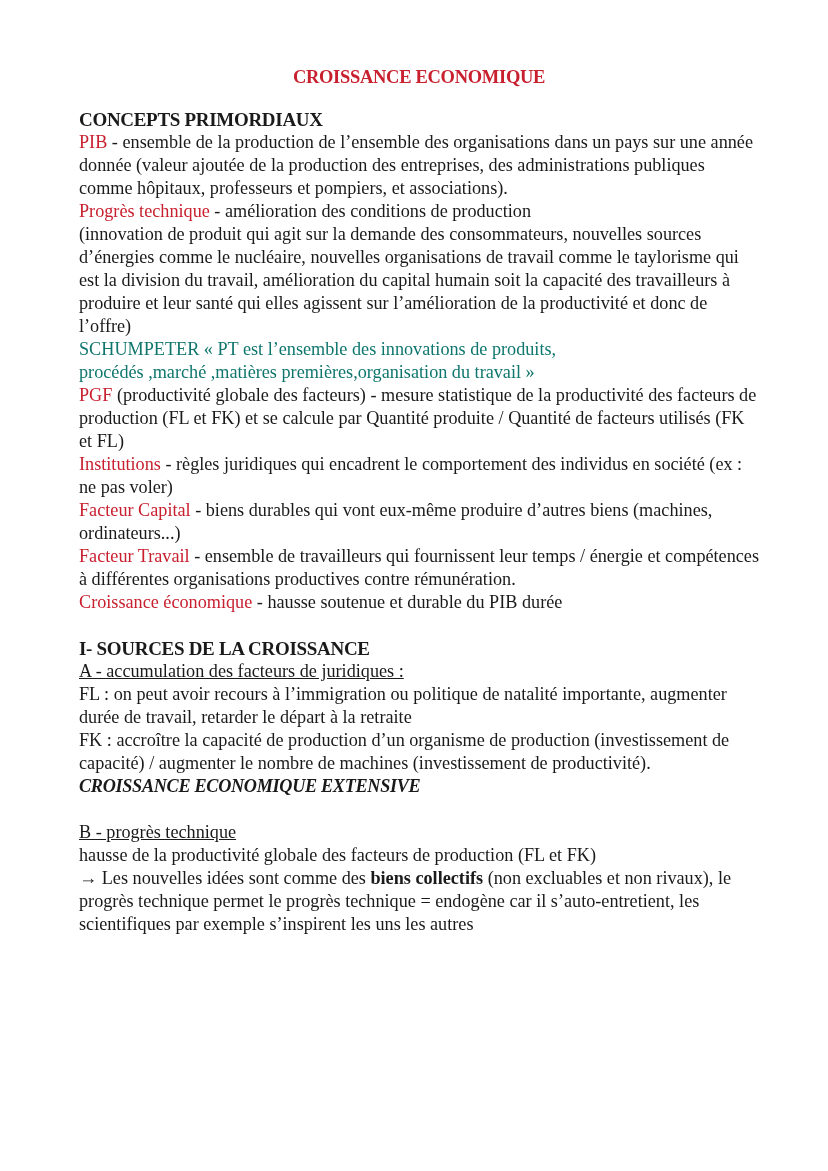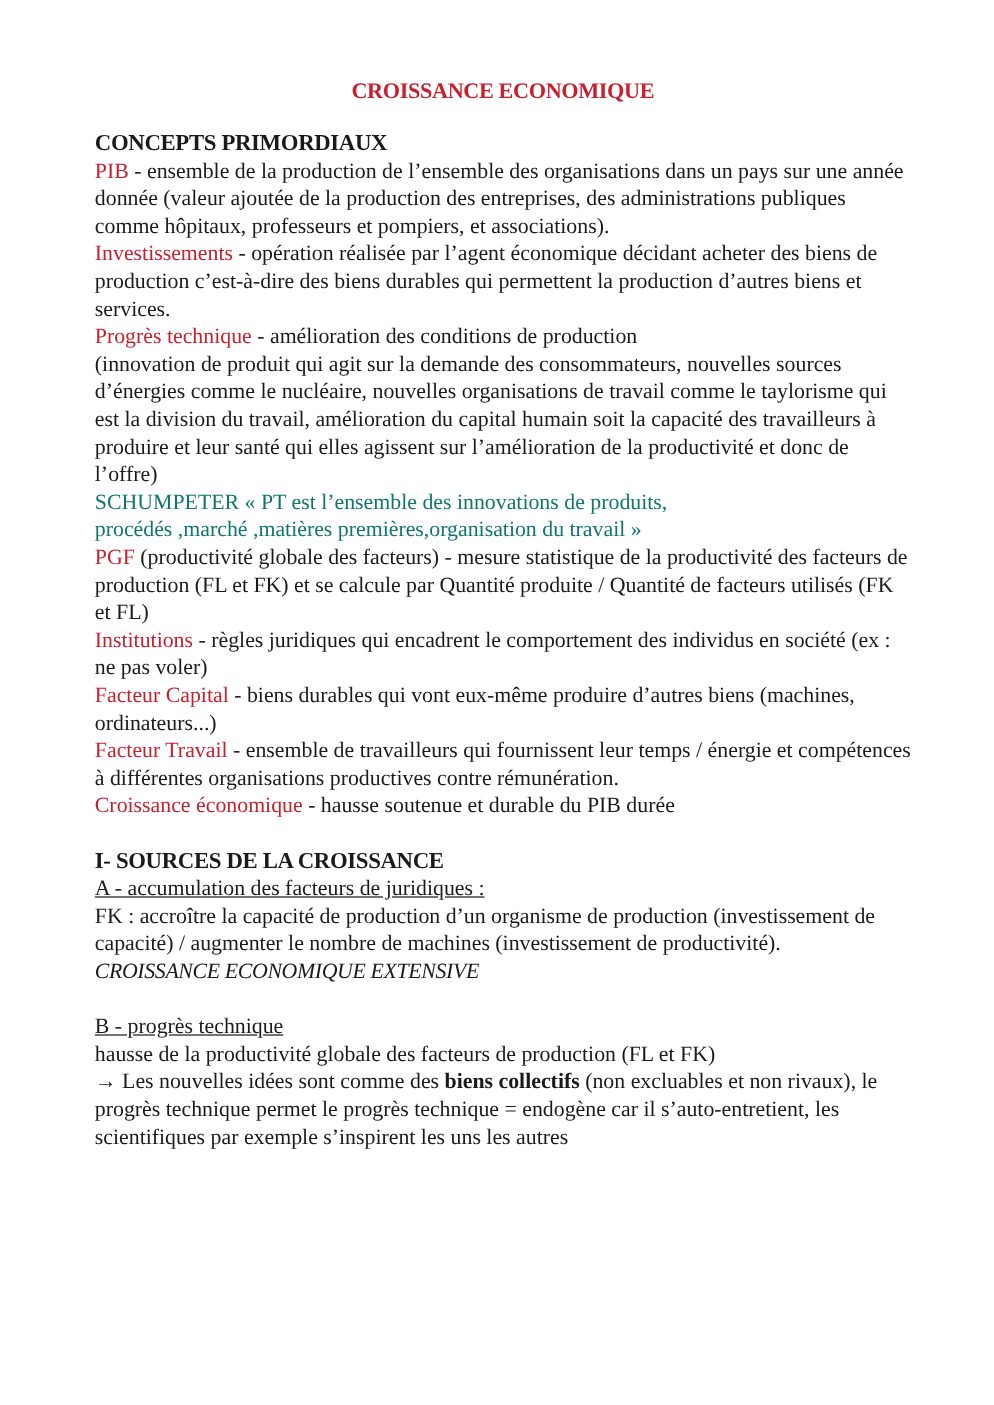--- a/index.html
+++ b/index.html
@@ -11,35 +11,34 @@
   }
   .doc-title {
     text-align: center; color: #c8202f; font-size: 18.5px; font-weight: bold;
     letter-spacing: -0.3px; margin: 0 0 18px 0; height: 26px; line-height: 26px;
   }
   .section-head { font-weight: bold; font-size: 19px; letter-spacing: -0.3px; margin: 0; }
   .entry { margin: 0; }
   .term { color: #c8202f; }
   .green { color: #0f766e; }
   .sub-head { text-decoration: underline; margin: 0; }
-  .italic-bold { font-style: italic; font-weight: normal; letter-spacing: -0.3px; margin: 0; }
+  .italic-bold { font-style: italic; font-weight: bold; letter-spacing: -0.3px; margin: 0; }
   .gap { height: 23px; }
   b.strong { font-weight: bold; }
 </style>
 </head>
 <body>
 
 <div class="page">
   <div class="doc-title">CROISSANCE ECONOMIQUE</div>
 
   <div class="section-head">CONCEPTS PRIMORDIAUX</div>
 
   <p class="entry"><span class="term">PIB</span><span> - ensemble  de la production de l’ensemble des organisations dans un pays sur une année donnée (valeur ajoutée de la production des entreprises, des administrations publiques comme hôpitaux, professeurs et pompiers, et associations).</span></p>
 
-  <p class="entry"><span class="term">Investissements</span><span> - opération réalisée par l’agent économique décidant acheter des biens de production c’est-à-dire des biens durables qui permettent la production d’autres biens et services.</span></p>
 
   <p class="entry"><span class="term">Progrès technique</span><span> - amélioration des conditions de production</span></p>
   <p class="entry">(innovation de produit qui agit sur la demande des consommateurs, nouvelles sources d’énergies comme le nucléaire, nouvelles organisations de travail comme le taylorisme qui est la division du travail, amélioration du capital humain soit la capacité des travailleurs à produire et leur santé qui elles agissent sur l’amélioration de la productivité et donc de l’offre)</p>
 
   <p class="entry green">SCHUMPETER « PT est l’ensemble des innovations de produits,</p>
   <p class="entry green">procédés ,marché ,matières premières,organisation du travail »</p>
 
   <p class="entry"><span class="term">PGF</span><span> (productivité globale des facteurs) - mesure statistique de la productivité des facteurs de production (FL et FK) et se calcule par Quantité produite / Quantité de facteurs utilisés (FK et FL)</span></p>
 
   <p class="entry"><span class="term">Institutions</span><span> - règles juridiques qui encadrent le comportement des individus en société (ex : ne pas voler)</span></p>
@@ -47,20 +46,21 @@
   <p class="entry"><span class="term">Facteur Capital</span><span> - biens durables qui vont eux-même produire d’autres biens (machines, ordinateurs...)</span></p>
 
   <p class="entry"><span class="term">Facteur Travail</span><span> - ensemble de travailleurs qui fournissent leur temps / énergie et compétences à différentes organisations productives contre rémunération.</span></p>
 
   <p class="entry"><span class="term">Croissance économique</span><span> - hausse soutenue et durable du PIB durée</span></p>
 
   <div class="gap"></div>
 
   <div class="section-head">I- SOURCES DE LA CROISSANCE</div>
   <p class="sub-head">A - accumulation des facteurs de juridiques :</p>
+  <p class="entry">FL : on peut avoir recours à l’immigration ou politique de natalité importante, augmenter durée de travail, retarder le départ à la retraite</p>
   <p class="entry">FK : accroître la capacité de production d’un organisme de production (investissement de capacité) / augmenter le nombre de machines (investissement de productivité).</p>
   <p class="italic-bold">CROISSANCE ECONOMIQUE EXTENSIVE</p>
 
   <div class="gap"></div>
 
   <p class="sub-head">B - progrès technique</p>
   <p class="entry">hausse de la productivité globale des facteurs de production (FL et FK)</p>
   <p class="entry"><span>→ Les nouvelles idées sont comme des </span><b class="strong">biens collectifs</b><span> (non excluables et non rivaux), le progrès technique permet le progrès technique = endogène car il s’auto-entretient, les scientifiques par exemple s’inspirent les uns les autres</span></p>
 </div>
 

